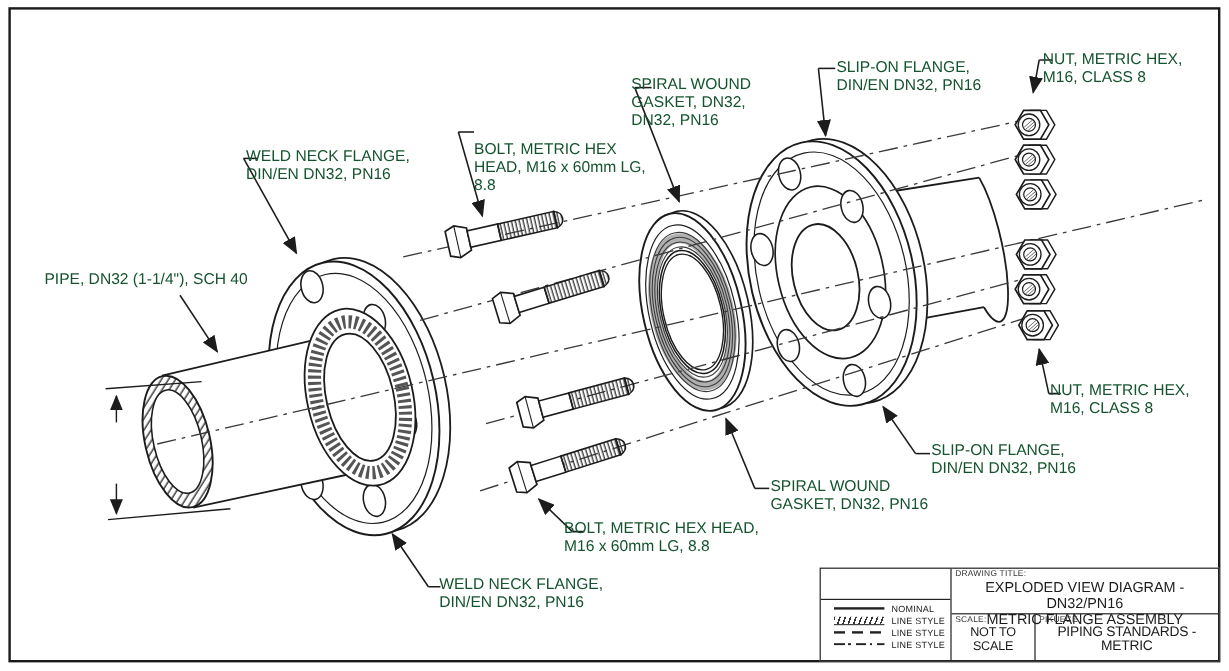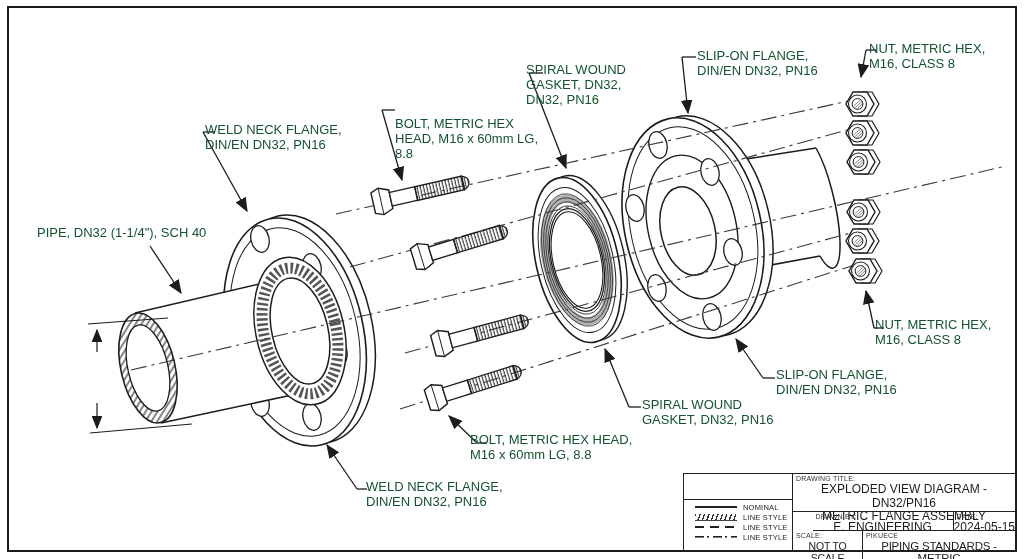--- a/index.html
+++ b/index.html
@@ -250,30 +250,20 @@
           <span class="llabel">LINE STYLE</span>
         </div>
       </div>
     </div>
     <div class="tb-right">
       <div class="tb-title-cell">
         <div class="tb-small">DRAWING TITLE:</div>
         <div class="tb-title">EXPLODED VIEW DIAGRAM - DN32/PN16
 METRIC FLANGE ASSEMBLY</div>
       </div>
-      <div class="tb-row mid">
-        <div class="tb-cell cell-drawn">
-          <div class="tb-small">DRAWN BY:</div>
-          <div class="tb-val">E. ENGINEERING</div>
-        </div>
-        <div class="tb-cell cell-date">
-          <div class="tb-small">DATE:</div>
-          <div class="tb-val">2024-05-15</div>
-        </div>
-      </div>
       <div class="tb-row bottom">
         <div class="tb-cell cell-scale">
           <div class="tb-small">SCALE:</div>
           <div class="tb-val val-scale">NOT TO SCALE</div>
         </div>
         <div class="tb-cell cell-proj">
           <div class="tb-small">PIKUECE</div>
           <div class="tb-val val-proj">PIPING STANDARDS - METRIC</div>
         </div>
       </div>

